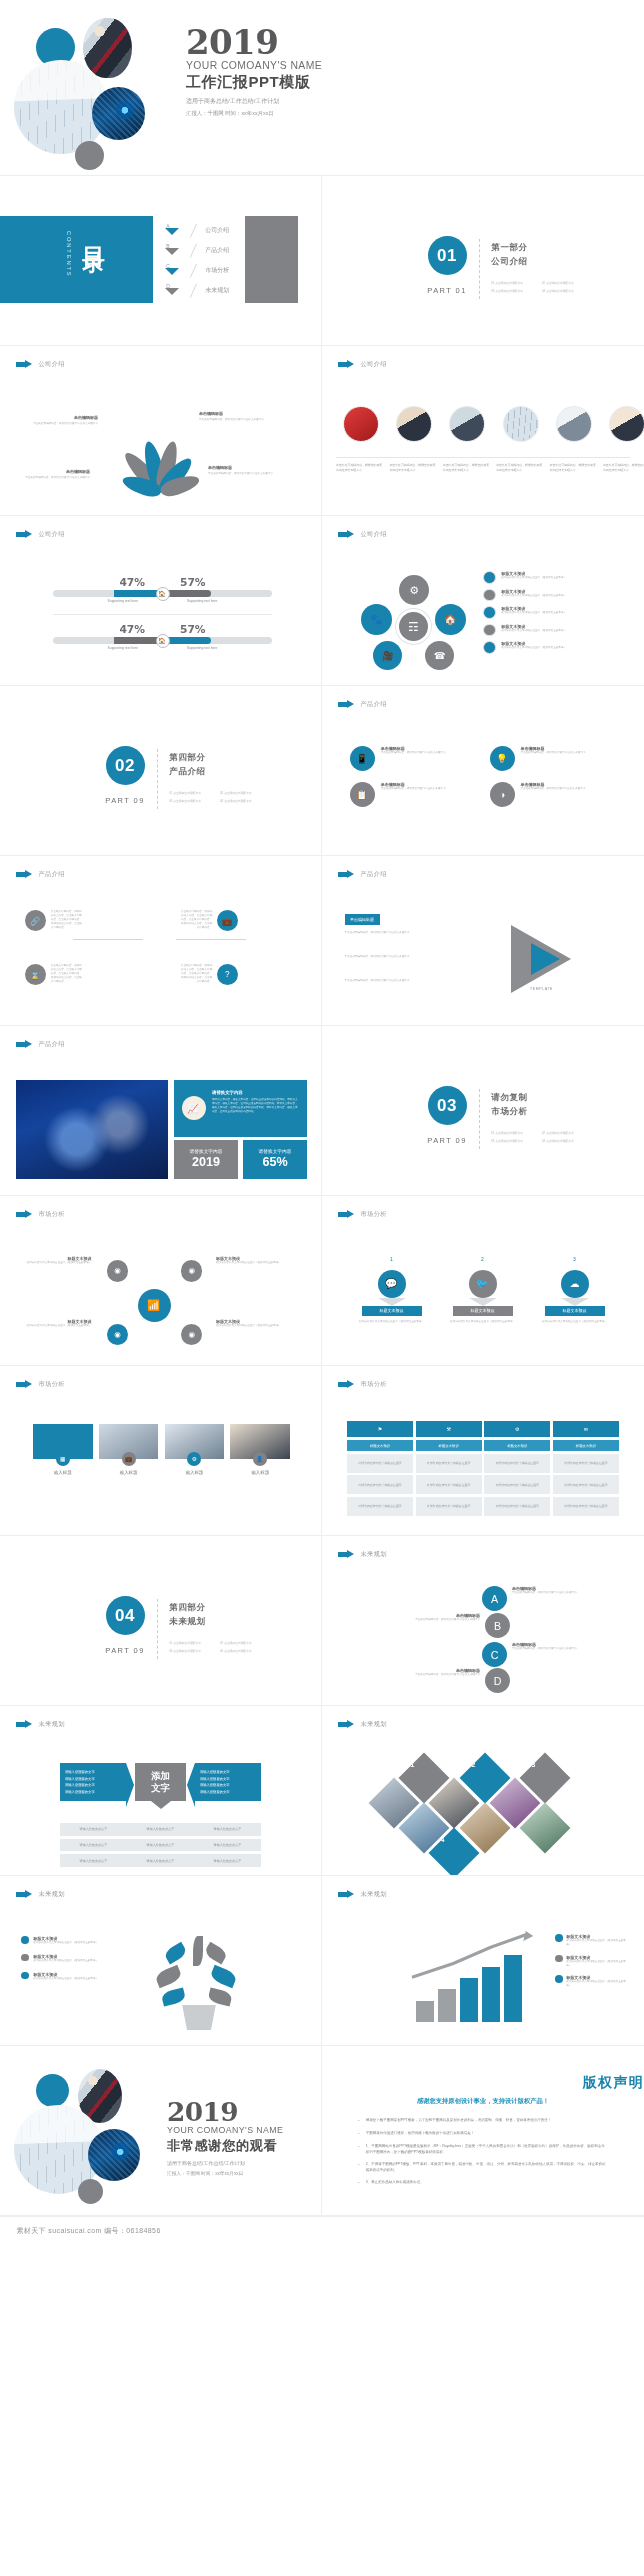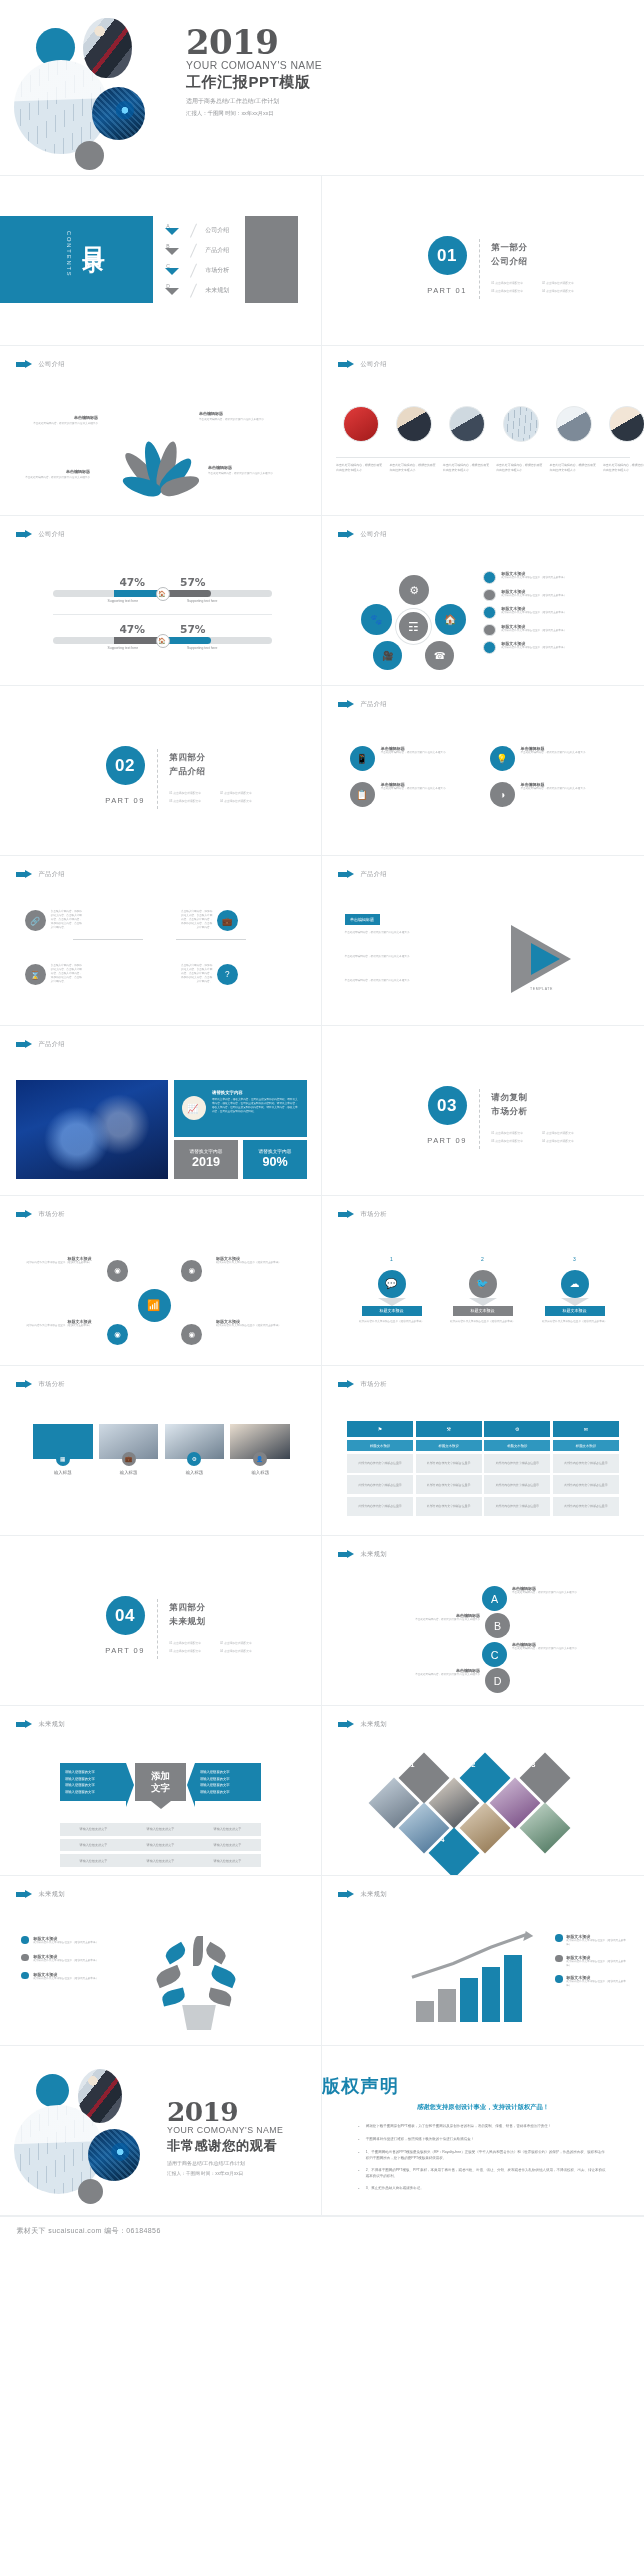--- a/index.html
+++ b/index.html
@@ -256,21 +256,21 @@
 
   
   .gb-wrap { position: absolute; left: 94px; bottom: 22.6px; display: flex; align-items: flex-end; gap: 4.4px; }
   .gb { width: 17.6px; background: #9ea1a4; position: relative; }
   .gb.b { background: #1883ad; }
   .gb-arrow { position: absolute; left: 87px; top: 55px; width: 126px; height: 50px; }
   .gb-notes { position: absolute; right: 14px; top: 58px; width: 75px; }
   .gb-note { display: flex; gap: 3.8px; margin-bottom: 7.5px; align-items: flex-start; }
 
   
-  .cp-title { text-align: left; font-size: 18px; font-weight: bold; color: #1883ad; margin-top: 28px; letter-spacing: 1.3px; }
+  .cp-title { text-align: right; font-size: 14px; font-weight: bold; color: #1883ad; margin-top: 28px; letter-spacing: 1.3px; }
   .cp-sub { text-align: center; font-size: 6.3px; font-weight: bold; color: #1e93bd; margin-top: 5px; }
   .cp-list { margin: 11.3px 36px 0 36px; }
   .cp-li { display: flex; gap: 6.3px; margin-bottom: 5.7px; }
   .cp-b { color: #9b9da0; font-size: 4.4px; line-height: 1.6; flex: 0 0 auto; }
   .cp-tx { font-size: 3.5px; line-height: 1.75; color: #7a7c7f; }
 
   
   .footer { height: 29px; display: flex; align-items: center; padding-left: 16.4px; border-top: 0.6px solid #eceff1; background: #fff; }
   .footer-txt { font-size: 7px; color: #929497; letter-spacing: 0.4px; }
 </style>
@@ -653,21 +653,21 @@
         <div style="font-size:4.4px;font-weight:bold;color:#fff;">请替换文字内容</div>
         <div style="font-size:2.6px;line-height:1.65;color:#d8edf5;margin-top:2.5px;">请替换文字内容，修改文字内容，也可以直接复制你的内容到此。请替换文字内容，修改文字内容，也可以直接复制你的内容到此。请替换文字内容，修改文字内容，也可以直接复制你的内容到此。请替换文字内容，修改文字内容，也可以直接复制你的内容到此。</div>
       </div>
     </div>
     <div class="ip-s1">
       <div class="ip-sl">请替换文字内容</div>
       <div class="ip-sv">2019</div>
     </div>
     <div class="ip-s2">
       <div class="ip-sl">请替换文字内容</div>
-      <div class="ip-sv">90%</div>
+      <div class="ip-sv">65%</div>
     </div>
   </div>
 
   <div class="slide">
     <div class="sd-wrap">
       <div class="sd-left">
         <div class="sd-circle">03</div>
         <div class="sd-part">PART 09</div>
       </div>
       <div class="sd-div"></div>

